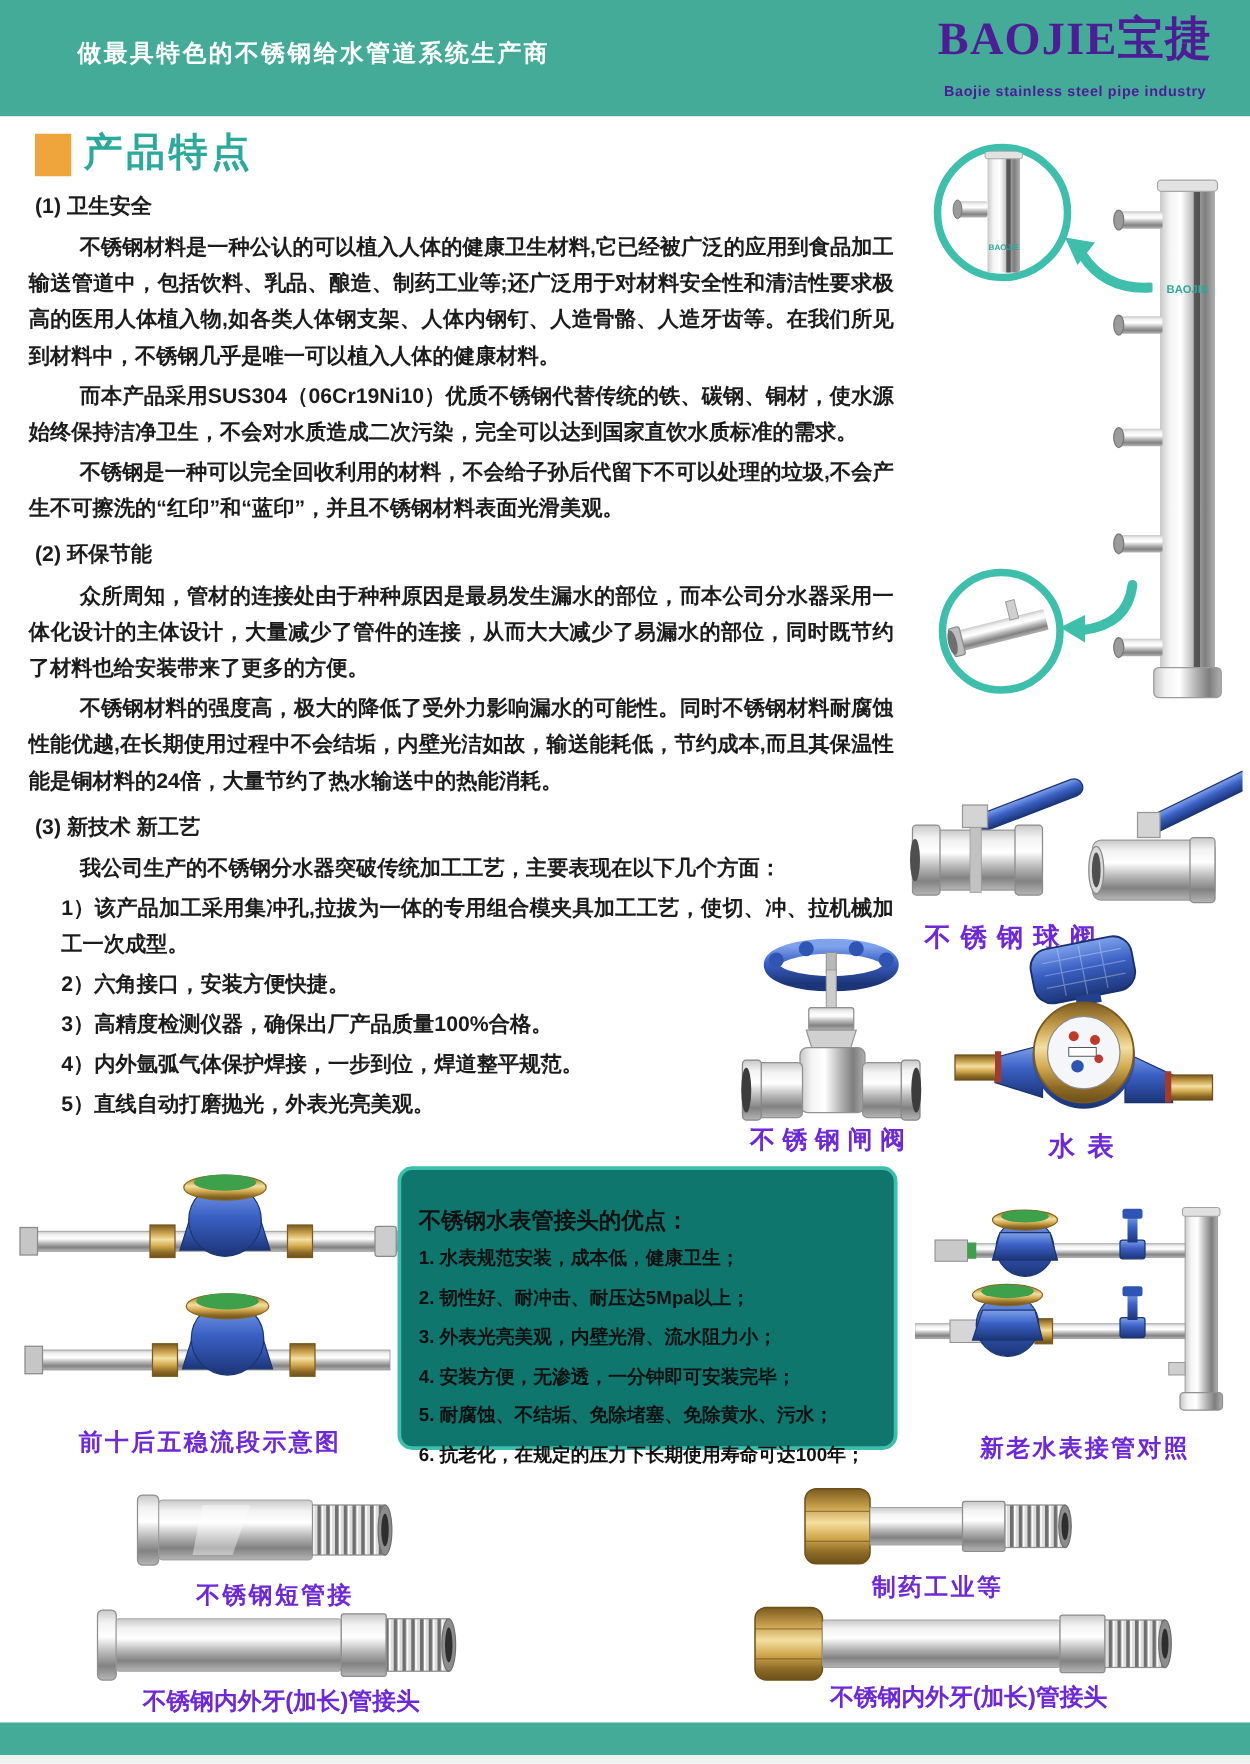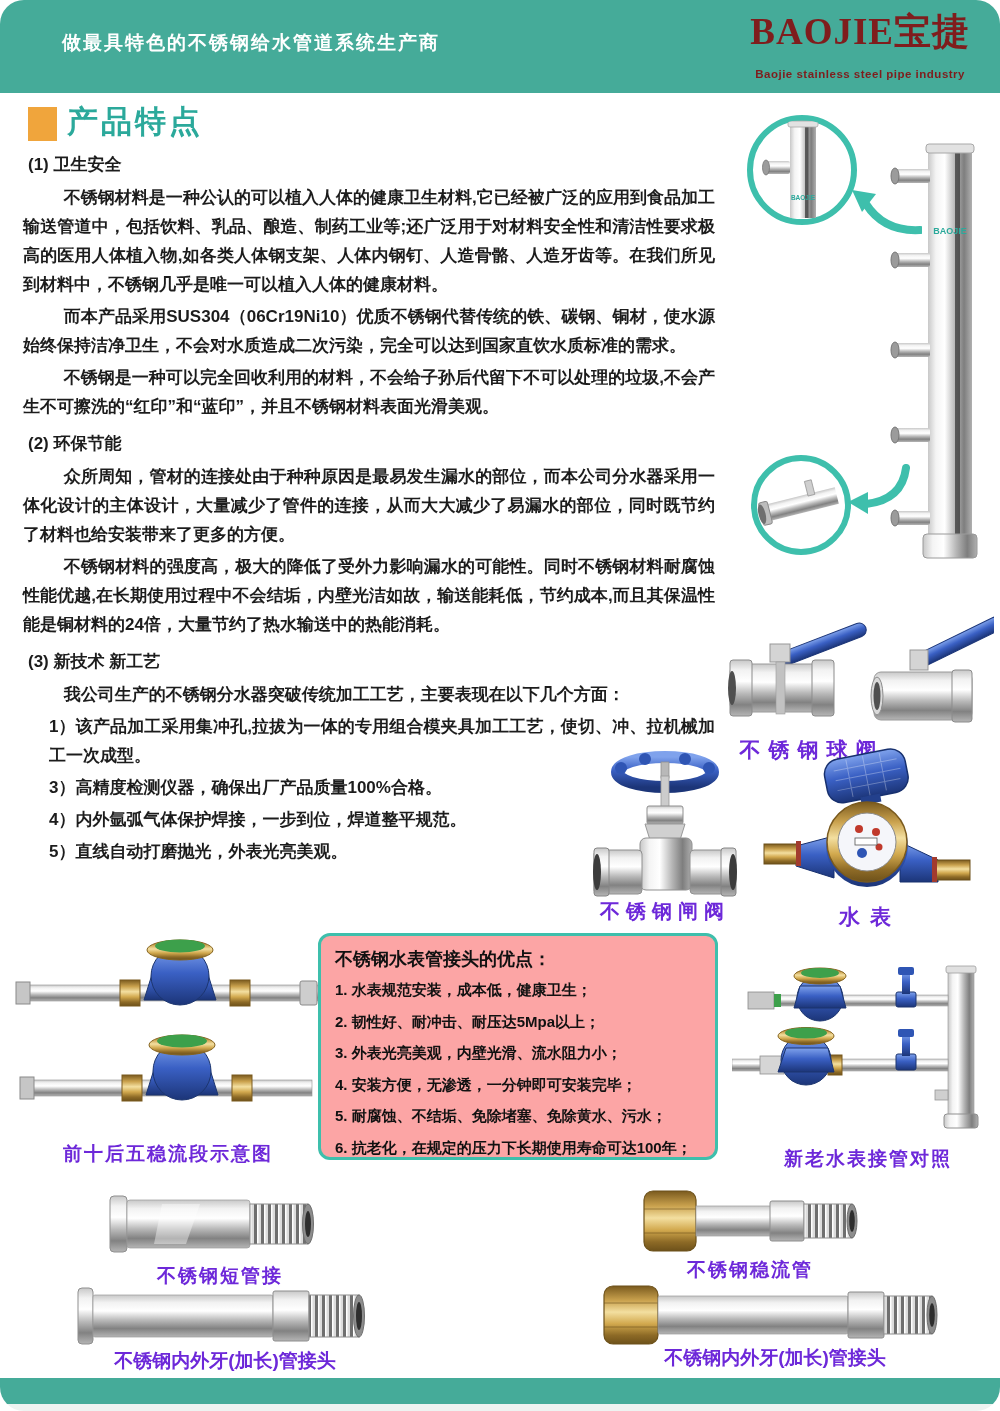--- a/index.html
+++ b/index.html
@@ -1,37 +1,37 @@
 <!DOCTYPE html>
 <html><head>
 <meta charset="utf-8">
 <style>
   html,body{margin:0;padding:0;background:#ffffff;}
   .page{position:relative;width:1000px;height:1411px;margin:0 auto;background:#ffffff;overflow:hidden;
-        font-family:"Liberation Sans","DejaVu Sans",sans-serif;border-radius:24px;}
+        font-family:"Liberation Sans","DejaVu Sans",sans-serif;}
   
   .topbar{position:absolute;left:0;top:0;width:1000px;height:93px;background:#45ab99;}
   .slogan{position:absolute;left:62px;top:30px;color:#ffffff;font-size:19px;font-weight:bold;letter-spacing:2px;}
-  .logo{position:absolute;right:30px;top:10px;text-align:center;color:#7f1d1d;}
+  .logo{position:absolute;right:30px;top:10px;text-align:center;color:#4c1d95;}
   .logo-text{font-family:"Liberation Serif","DejaVu Serif",serif;font-size:37px;letter-spacing:1px;font-weight:bold;line-height:44px;}
   .logo-tagline{font-size:11.5px;font-weight:bold;letter-spacing:.5px;margin-top:14px;}
   
   .title-square{position:absolute;left:28px;top:107px;width:29px;height:34px;background:#f0a53c;}
   .page-title{position:absolute;left:67px;top:101px;margin:0;font-size:31px;font-weight:bold;color:#2ba99b;letter-spacing:3px;}
   
   .text-col{position:absolute;left:20px;top:150px;width:698px;color:#1c1c1c;font-size:17px;line-height:29px;font-weight:bold;}
   .text-col h2{font-size:17px;margin:8px 0 4px 8px;font-weight:bold;}
   .text-col h2.first{margin-top:0;}
   .text-col p{margin:3px;text-indent:2.4em;text-align:justify;}
   .text-col p.li{text-indent:0;padding-left:26px;margin-top:2px;}
   
   .figlabel{position:absolute;color:#6d28d9;font-weight:bold;text-align:center;}
   
-  .advbox{position:absolute;left:318px;top:933px;width:400px;height:227px;background:#fca5a5;
-          border:3px solid #3ebfac;border-radius:12px;box-sizing:border-box;padding:8px 12px 6px 14px;}
+  .advbox{position:absolute;left:318px;top:933px;width:400px;height:227px;background:#0f766e;
+          border:3px solid #3ebfac;border-radius:12px;box-sizing:border-box;padding:25px 12px 6px 14px;}
   .advbox .advtitle{font-size:18px;font-weight:bold;color:#111;line-height:30px;}
   .advbox .advitem{font-size:15px;font-weight:bold;color:#111;line-height:31.5px;white-space:nowrap;}
   
   .footbar{position:absolute;left:0;top:1378px;width:1000px;height:26px;background:#45ab99;}
   .footedge{position:absolute;left:0;top:1404px;width:1000px;height:7px;background:#eef3f1;}
   .imgwrap{position:absolute;}
 </style>
 </head>
 <body>
 
@@ -91,20 +91,21 @@
     <h2 class="first">(1) 卫生安全</h2>
     <p>不锈钢材料是一种公认的可以植入人体的健康卫生材料,它已经被广泛的应用到食品加工输送管道中，包括饮料、乳品、酿造、制药工业等;还广泛用于对材料安全性和清洁性要求极高的医用人体植入物,如各类人体钢支架、人体内钢钉、人造骨骼、人造牙齿等。在我们所见到材料中，不锈钢几乎是唯一可以植入人体的健康材料。</p>
     <p>而本产品采用SUS304（06Cr19Ni10）优质不锈钢代替传统的铁、碳钢、铜材，使水源始终保持洁净卫生，不会对水质造成二次污染，完全可以达到国家直饮水质标准的需求。</p>
     <p>不锈钢是一种可以完全回收利用的材料，不会给子孙后代留下不可以处理的垃圾,不会产生不可擦洗的“红印”和“蓝印”，并且不锈钢材料表面光滑美观。</p>
     <h2>(2) 环保节能</h2>
     <p>众所周知，管材的连接处由于种种原因是最易发生漏水的部位，而本公司分水器采用一体化设计的主体设计，大量减少了管件的连接，从而大大减少了易漏水的部位，同时既节约了材料也给安装带来了更多的方便。</p>
     <p>不锈钢材料的强度高，极大的降低了受外力影响漏水的可能性。同时不锈钢材料耐腐蚀性能优越,在长期使用过程中不会结垢，内壁光洁如故，输送能耗低，节约成本,而且其保温性能是铜材料的24倍，大量节约了热水输送中的热能消耗。</p>
     <h2>(3) 新技术 新工艺</h2>
     <p>我公司生产的不锈钢分水器突破传统加工工艺，主要表现在以下几个方面：</p>
     <p class="li">1）该产品加工采用集冲孔,拉拔为一体的专用组合模夹具加工工艺，使切、冲、拉机械加工一次成型。</p>
+    <p class="li">2）六角接口，安装方便快捷。</p>
     <p class="li">3）高精度检测仪器，确保出厂产品质量100%合格。</p>
     <p class="li">4）内外氩弧气体保护焊接，一步到位，焊道整平规范。</p>
     <p class="li">5）直线自动打磨抛光，外表光亮美观。</p>
   </main>
 
   <svg class="imgwrap" style="left:828px;top:138px" width="166" height="432" viewBox="0 0 166 432">
     <rect x="100" y="10" width="44" height="402" rx="4" fill="url(#gMetalH)"></rect>
     <rect x="127" y="10" width="5" height="402" fill="#3a3a3a" opacity=".75"></rect>
     <rect x="98" y="6" width="48" height="9" rx="3" fill="#e2e2e2" stroke="#a8a8a8" stroke-width="1"></rect>
     <rect x="95" y="396" width="54" height="24" rx="4" fill="url(#gMetalH)" stroke="#9a9a9a" stroke-width="1"></rect>
@@ -325,21 +326,21 @@
 
   <svg class="imgwrap" style="left:640px;top:1183px" width="225" height="78" viewBox="0 0 225 78">
     <rect x="4" y="8" width="52" height="60" rx="9" fill="url(#gBrassV)" stroke="#6d511a" stroke-width="1.2"></rect>
     <path d="M4 26 H56 M4 50 H56" stroke="#6d511a" stroke-width="1" opacity=".6"></path>
     <rect x="56" y="23" width="80" height="30" fill="url(#gMetalV)" stroke="#9a9a9a" stroke-width=".7"></rect>
     <rect x="130" y="18" width="34" height="40" rx="2" fill="url(#gMetalV)" stroke="#8d8d8d" stroke-width="1"></rect>
     <rect x="164" y="21" width="48" height="34" fill="url(#pThread)" stroke="#8f8f8f" stroke-width="1"></rect>
     <ellipse cx="212" cy="38" rx="5" ry="17" fill="#8d8d8d" stroke="#6f6f6f" stroke-width="1"></ellipse>
     <ellipse cx="212" cy="38" rx="2.8" ry="11" fill="#2e2e2e"></ellipse>
   </svg>
-  <div class="figlabel" style="left:650px;top:1257px;width:200px;font-size:19px;letter-spacing:2px">不锈钢稳流管</div>
+  <div class="figlabel" style="left:650px;top:1257px;width:200px;font-size:19px;letter-spacing:2px">制药工业等</div>
 
   <svg class="imgwrap" style="left:70px;top:1284px" width="300" height="64" viewBox="0 0 300 64">
     <rect x="8" y="4" width="15" height="56" rx="4" fill="url(#gMetalV)" stroke="#8f8f8f" stroke-width="1"></rect>
     <rect x="23" y="11" width="180" height="42" rx="2" fill="url(#gMetalV)" stroke="#9a9a9a" stroke-width=".7"></rect>
     <rect x="203" y="7" width="36" height="50" rx="2" fill="url(#gMetalV)" stroke="#8d8d8d" stroke-width="1"></rect>
     <rect x="239" y="11" width="50" height="42" fill="url(#pThread)" stroke="#8f8f8f" stroke-width="1"></rect>
     <ellipse cx="289" cy="32" rx="5.5" ry="21" fill="#8d8d8d" stroke="#6f6f6f" stroke-width="1"></ellipse>
     <ellipse cx="289" cy="32" rx="3" ry="14" fill="#2e2e2e"></ellipse>
   </svg>
   <div class="figlabel" style="left:95px;top:1348px;width:260px;font-size:19px">不锈钢内外牙(加长)管接头</div>

